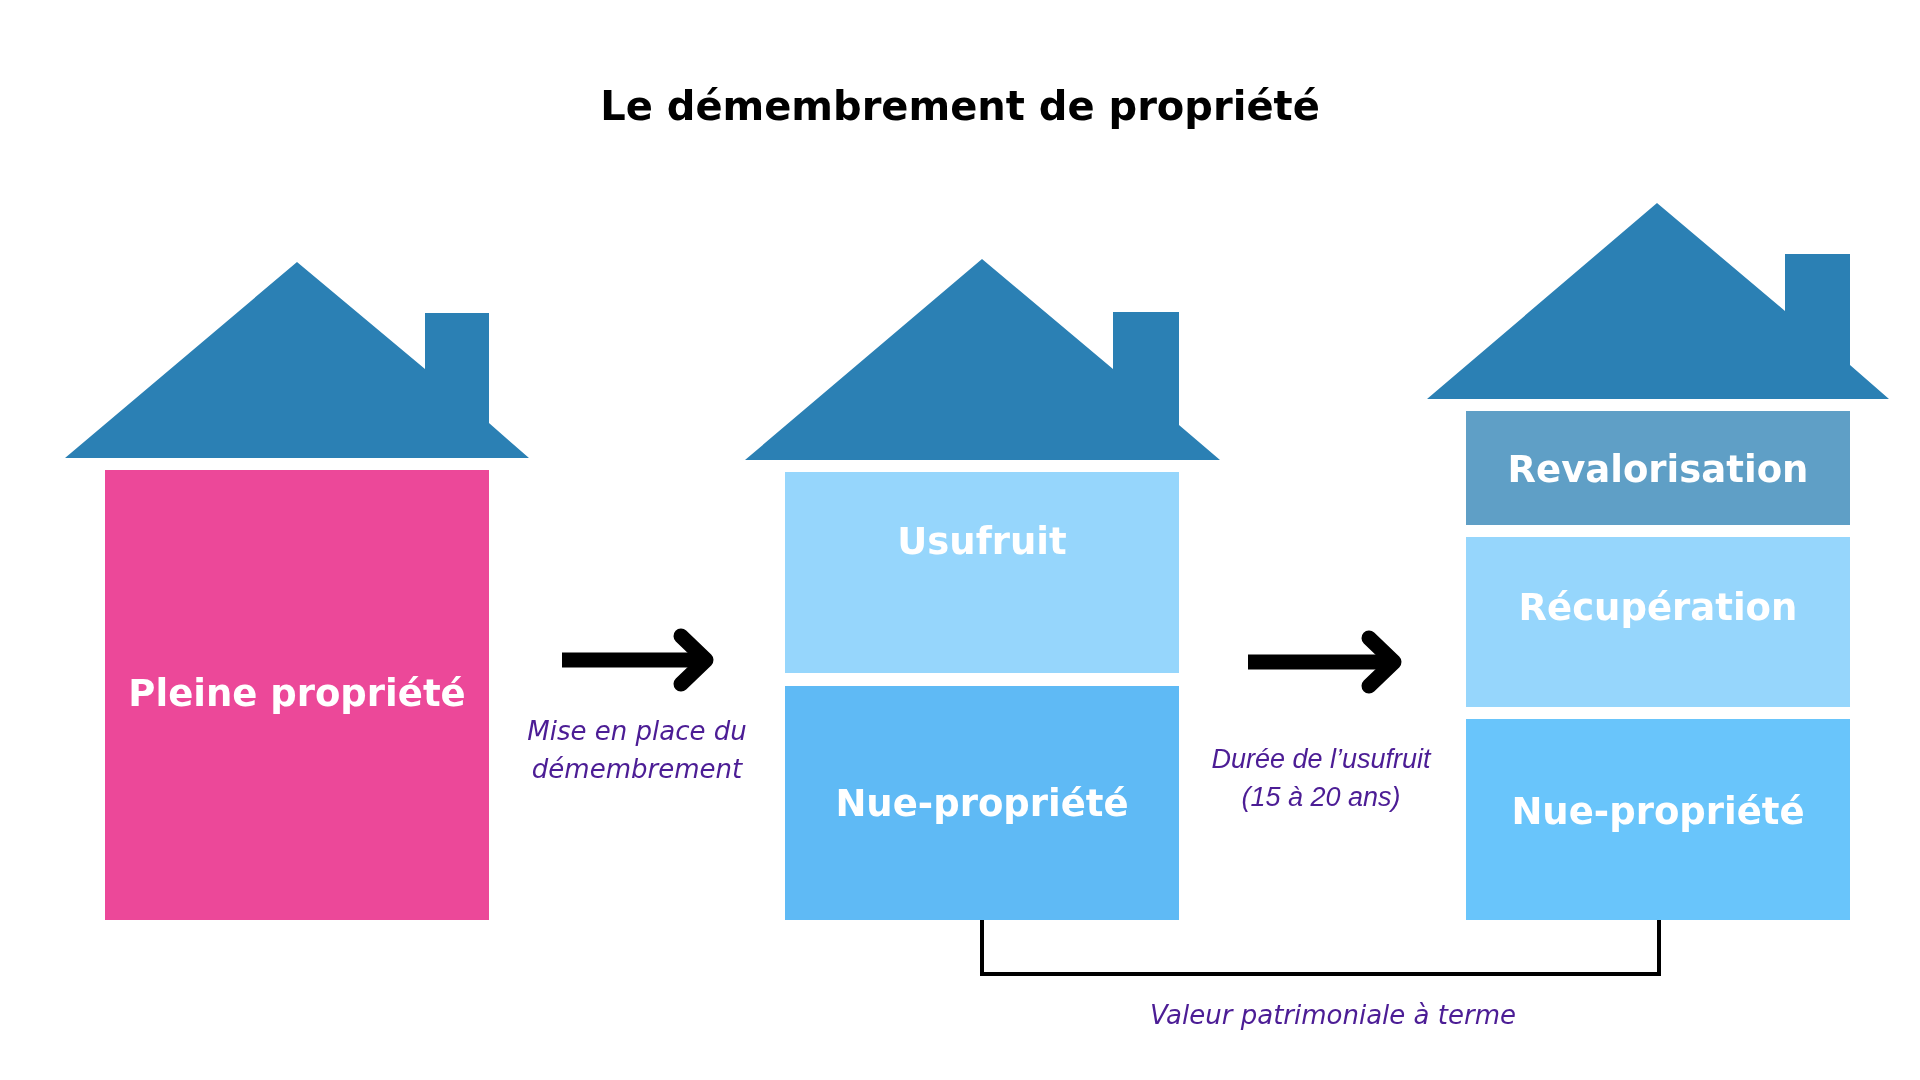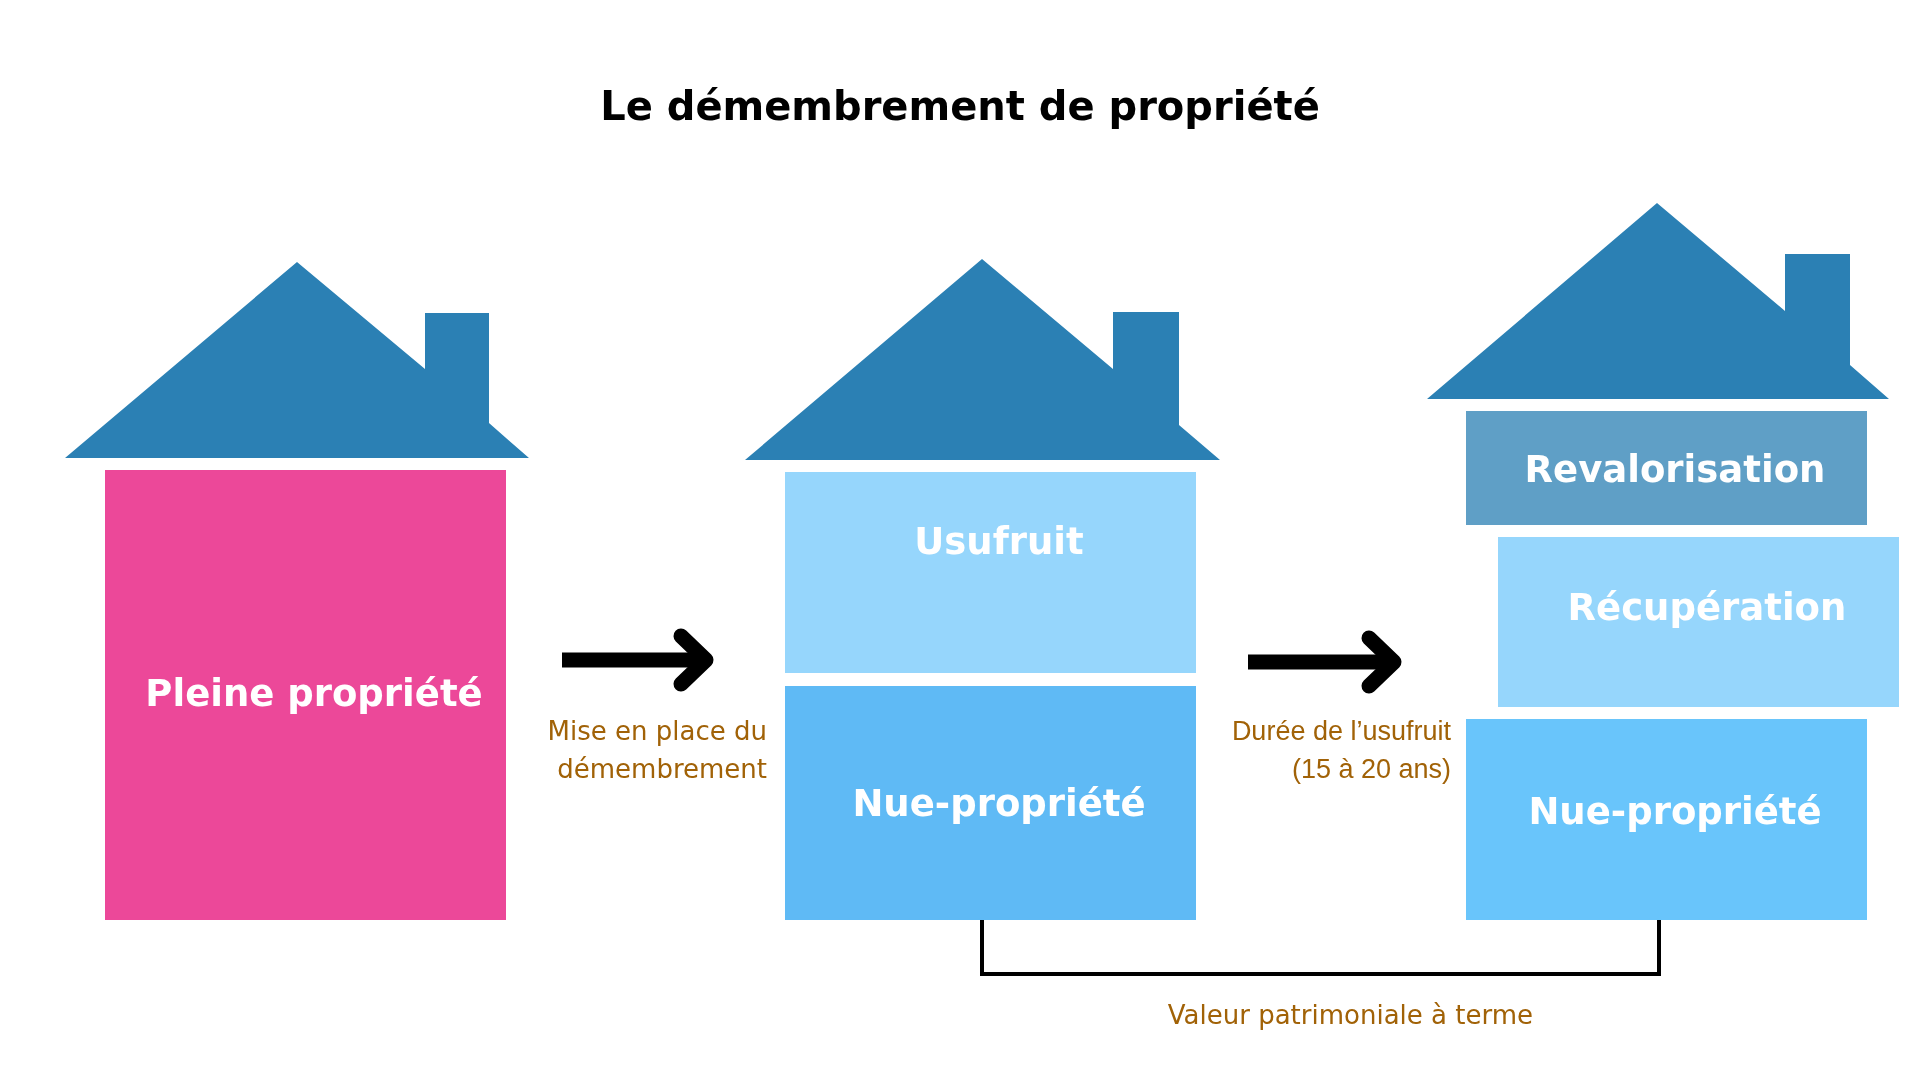--- a/index.html
+++ b/index.html
@@ -9,27 +9,28 @@
     font-family: "DejaVu Sans", sans-serif;
   }
   .title {
     position: absolute; left: 0; top: 83px; width: 1920px;
     text-align: center; font-size: 40px; font-weight: bold; color: #000;
     letter-spacing: 0px;
   }
   svg.canvas { position: absolute; left: 0; top: 0; }
   .box {
     position: absolute; display: flex; align-items: center; justify-content: center;
-    text-align: center; color: #ffffff; font-weight: bold; font-size: 37px; line-height: 58px; padding-left: 17px;
+    text-align: center; color: #ffffff; font-weight: bold; font-size: 37px; line-height: 58px;
   }
   .caption {
-    position: absolute; text-align: right; color: #a16207; font-size: 26px; line-height: 38px;
+    position: absolute; text-align: center; color: #4c1d95; font-size: 26px; line-height: 38px;
     white-space: nowrap;
+    font-style: italic;
   }
-  .caption.ls { font-family: "Liberation Sans", sans-serif; font-size: 27px; }
+  .caption.ls { font-family: "Liberation Sans", sans-serif; font-size: 27px; margin-top: 28px; }
 </style>
 </head>
 <body>
 
 <div class="title">Le démembrement de propriété</div>
 
 <svg class="canvas" width="1920" height="1080" viewBox="0 0 1920 1080">
 
   <polygon points="65,458 297,262 425,369 425,313 489,313 489,423 529,458" fill="#2b80b4"></polygon>
 
@@ -57,21 +58,21 @@
 <div class="box" style="left:785px; top:472px; width:394px; height:201px; background:#96d6fc; align-items:flex-start;">
   <span style="margin-top:41px;">Usufruit</span>
 </div>
 <div class="box" style="left:785px; top:686px; width:394px; height:234px; background:#5fbaf5; align-items:flex-start;">
   <span style="margin-top:89px;">Nue-propriété</span>
 </div>
 
 <div class="box" style="left:1466px; top:411px; width:384px; height:114px; background:#5f9fc6; align-items:flex-start;">
   <span style="margin-top:30px;">Revalorisation</span>
 </div>
-<div class="box" style="left:1466px; top:537px; width:384px; height:170px; background:#96d6fc; flex-direction:column; justify-content:flex-start;margin-left:32px;">
+<div class="box" style="left:1466px; top:537px; width:384px; height:170px; background:#96d6fc; flex-direction:column; justify-content:flex-start;">
   <span style="margin-top:42px;">Récupération</span>
 </div>
 <div class="box" style="left:1466px; top:719px; width:384px; height:201px; background:#69c5fb; align-items:flex-start;">
   <span style="margin-top:64px;">Nue-propriété</span>
 </div>
 
 <div class="caption" style="left:507px; top:712px; width:260px;">
   <div>Mise en place du</div>
   <div>démembrement</div>
 </div>

